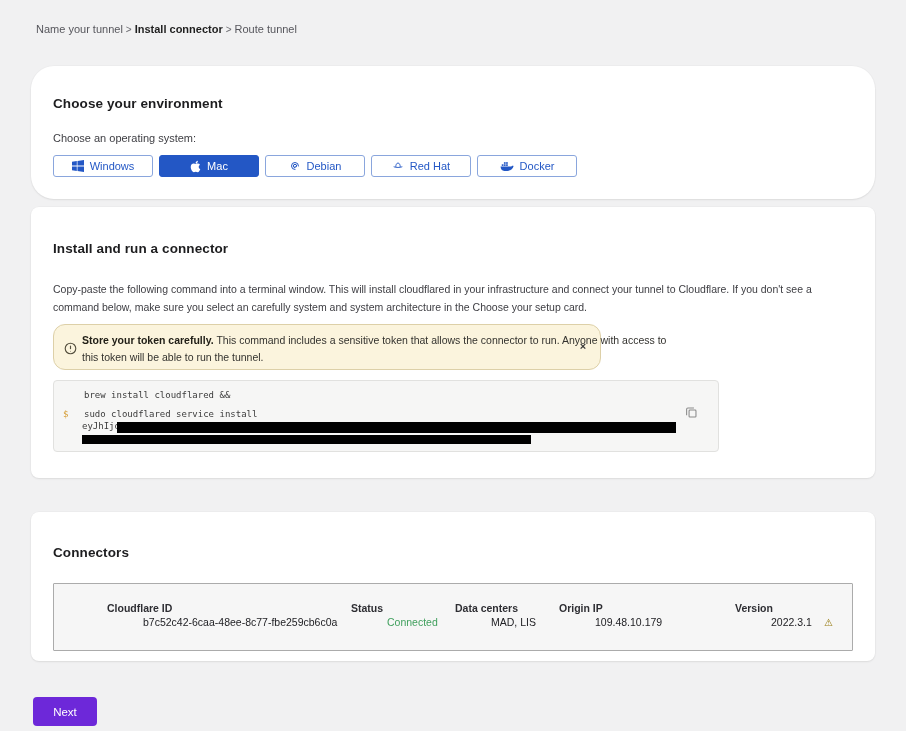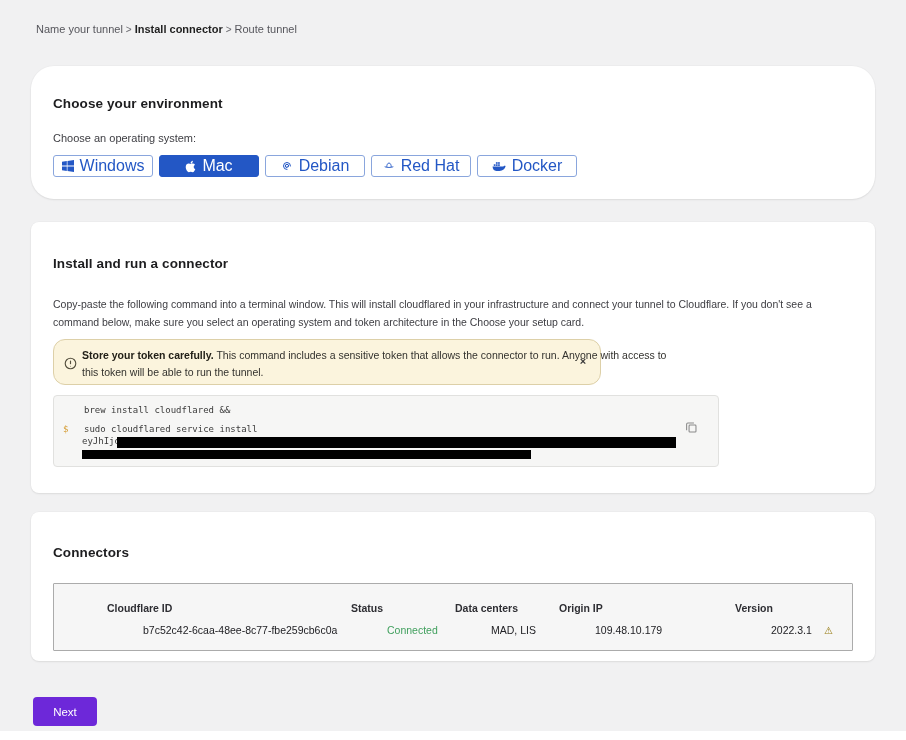--- a/index.html
+++ b/index.html
@@ -21,26 +21,26 @@
           box-shadow:0 1px 2px rgba(0,0,0,.08), 0 0 0 1px rgba(0,0,0,.015); }
   .card-title { position:absolute; left:22px; font-size:13.5px; font-weight:700; color:#1d1d1f; letter-spacing:.1px; }
 
   
   #card-env { top:66px; height:133px;border-radius:23px; }
   #card-env .card-title { top:30px; }
   .os-label { position:absolute; left:22px; top:66px; font-size:11px; color:#3d3d42; }
   .os-row { position:absolute; left:22px; top:89px; display:flex; gap:6px; }
   .os-btn { width:100px; height:22px; display:flex; align-items:center; justify-content:center; gap:6px;
             background:#fff; border:1px solid #8aa6dd; border-radius:3px;
-            color:#2357c5; font-size:16px; font-family:"Liberation Sans",sans-serif; cursor:pointer; }
+            color:#2357c5; font-size:11px; font-family:"Liberation Sans",sans-serif; cursor:pointer; }
   .os-btn.selected { background:#2357c5; border-color:#2357c5; color:#fff; }
   .os-btn svg { display:block; }
 
   
-  #card-install { top:222px; height:271px;padding-left:30px; }
+  #card-install { top:207px; height:271px;padding-left:30px; }
   #card-install .card-title { top:34px; }
   .install-desc { position:absolute; left:22px; top:73px; width:797px; font-size:10.5px; line-height:18px; color:#3d3d42; }
   .warn-banner { position:absolute; left:22px; top:117px; width:548px; height:46px;
                  background:#fbf4dd; border:1px solid #ddd0a8; border-radius:12px; }
   .warn-icon { position:absolute; left:10px; top:16px; }
   .warn-text { position:absolute; left:28px; top:7px; width:600px; font-size:10.5px; line-height:17px; color:#33322e; }
   .warn-text b { color:#222018; }
   .warn-close { position:absolute; right:10px; top:14px; width:14px; height:14px; line-height:14px; text-align:center;
                 font-size:11px; color:#3a3a3a; cursor:pointer; font-weight:700; }
   .code-block { position:absolute; left:22px; top:173px; width:666px; height:72px;
@@ -53,21 +53,21 @@
   .redact-bar-1 { position:absolute; left:63px; top:41px; width:559px; height:11px; background:#000; }
   .redact-bar-2 { position:absolute; left:28px; top:54px; width:449px; height:9px; background:#000; }
   .copy-btn { position:absolute; left:631px; top:25px; width:16px; height:16px; cursor:pointer; }
 
   
   #card-connectors { top:512px; height:149px; }
   #card-connectors .card-title { top:33px; }
   .conn-table { position:absolute; left:22px; top:71px; width:800px; height:68px;
                 background:#f6f6f6; border:1px solid #ababab; border-radius:1px; }
   .th { position:absolute; top:18px; font-size:10.5px; font-weight:700; color:#2e2e33; }
-  .td { position:absolute; top:40px; font-size:10.5px; color:#222226;padding-left:36px; }
+  .td { position:absolute; top:32px; font-size:10.5px; color:#222226;padding-left:36px; }
   .col-0 { left:53px; } .col-1 { left:297px; } .col-2 { left:401px; } .col-3 { left:505px; } .col-4 { left:681px; }
   .status-connected { color:#41a05e; }
   .version-cell { display:flex; align-items:center; gap:12px; }
   .warn-triangle { color:#9b801c; font-size:10px; }
 
   
   .next-btn { position:absolute; left:33px; top:697px; width:64px; height:29px;
               background:#6d28d9; color:#fff; border:none; border-radius:4px;
               font-size:11.5px; font-family:"Liberation Sans",sans-serif; cursor:pointer; }
   .bottom-strip { position:absolute; left:0; top:731px; width:906px; height:9px; background:#ffffff; }
@@ -140,21 +140,21 @@
           </svg>
         </span>
         <span>Docker</span>
       </button>
 
     </div>
   </section>
 
   <section class="card" id="card-install">
     <h2 class="card-title">Install and run a connector</h2>
-    <p class="install-desc">Copy-paste the following command into a terminal window. This will install cloudflared in your infrastructure and connect your tunnel to Cloudflare. If you don't see a command below, make sure you select an operating system and token architecture in the Choose your setup card.</p>
+    <p class="install-desc">Copy-paste the following command into a terminal window. This will install cloudflared in your infrastructure and connect your tunnel to Cloudflare. If you don't see a command below, make sure you select an carefully system and system architecture in the Choose your setup card.</p>
 
     <div class="warn-banner">
       <span class="warn-icon">
         <svg width="13" height="13" viewBox="0 0 16 16" fill="none" stroke="#55503f" stroke-width="1.4">
           <circle cx="8" cy="8" r="6.5"></circle>
           <line x1="8" y1="4.5" x2="8" y2="8.8"></line>
           <line x1="8" y1="11" x2="8" y2="11.6"></line>
         </svg>
       </span>
       <div class="warn-text">

